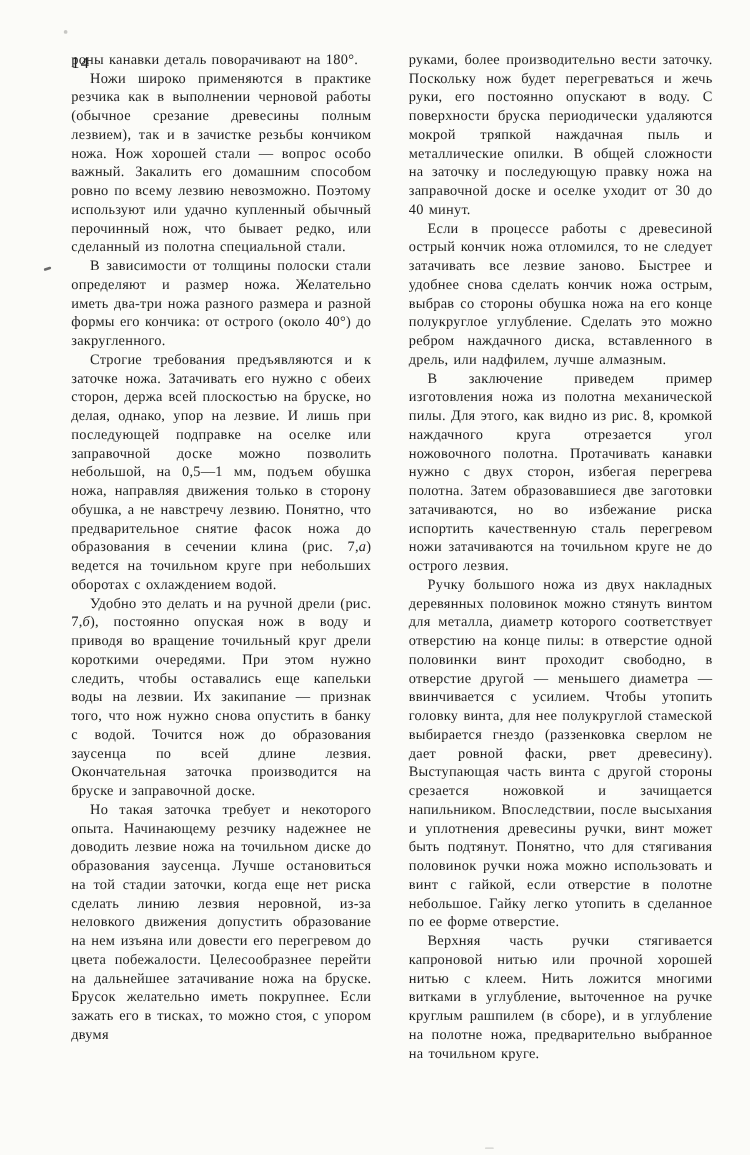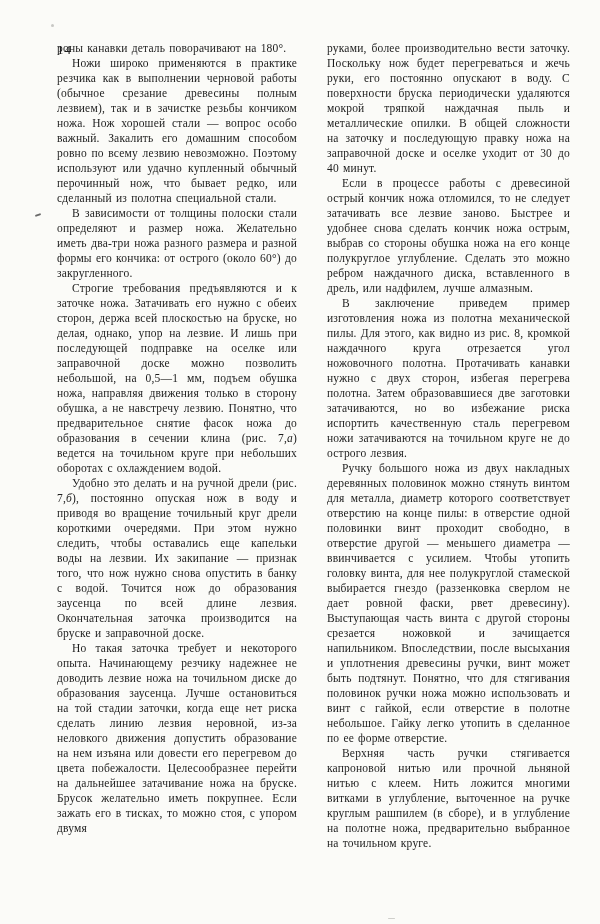--- a/index.html
+++ b/index.html
@@ -69,29 +69,29 @@
 </style>
 </head>
 <body>
 
 <div class="page">
   <div class="page-number">14</div>
   <div class="columns">
     <div class="col col-left" id="col-left">
         <p class="para"><span>роны канавки деталь поворачивают на 180°.</span></p>
         <p class="para indent"><b>Ножи</b><span> широко применяются в практике резчика как в выполнении черновой работы (обычное срезание древесины полным лезвием), так и в зачистке резьбы кончиком ножа. Нож хорошей стали — вопрос особо важный. Закалить его домашним способом ровно по всему лезвию невозможно. Поэтому используют или удачно купленный обычный перочинный нож, что бывает редко, или сделанный из полотна специальной стали.</span></p>
-        <p class="para indent"><span>В зависимости от толщины полоски стали определяют и размер ножа. Желательно иметь два-три ножа разного размера и разной формы его кончика: от острого (около 60°) до закругленного.</span></p>
+        <p class="para indent"><span>В зависимости от толщины полоски стали определяют и размер ножа. Желательно иметь два-три ножа разного размера и разной формы его кончика: от острого (около 40°) до закругленного.</span></p>
         <p class="para indent"><span>Строгие требования предъявляются и к заточке ножа. Затачивать его нужно с обеих сторон, держа всей плоскостью на бруске, но делая, однако, упор на лезвие. И лишь при последующей подправке на оселке или заправочной доске можно позволить небольшой, на 0,5—1 мм, подъем обушка ножа, направляя движения только в сторону обушка, а не навстречу лезвию. Понятно, что предварительное снятие фасок ножа до образования в сечении клина (рис. 7,</span><i>а</i><span>) ведется на точильном круге при небольших оборотах с охлаждением водой.</span></p>
         <p class="para indent"><span>Удобно это делать и на ручной дрели (рис. 7,</span><i>б</i><span>), постоянно опуская нож в воду и приводя во вращение точильный круг дрели короткими очередями. При этом нужно следить, чтобы оставались еще капельки воды на лезвии. Их закипание — признак того, что нож нужно снова опустить в банку с водой. Точится нож до образования заусенца по всей длине лезвия. Окончательная заточка производится на бруске и заправочной доске.</span></p>
         <p class="para indent fill"><span>Но такая заточка требует и некоторого опыта. Начинающему резчику надежнее не доводить лезвие ножа на точильном диске до образования заусенца. Лучше остановиться на той стадии заточки, когда еще нет риска сделать линию лезвия неровной, из-за неловкого движения допустить образование на нем изъяна или довести его перегревом до цвета побежалости. Целесообразнее перейти на дальнейшее затачивание ножа на бруске. Брусок желательно иметь покрупнее. Если зажать его в тисках, то можно стоя, с упором двумя</span></p>
       </div>
     <div class="col col-right" id="col-right">
         <p class="para"><span>руками, более производительно вести заточку. Поскольку нож будет перегреваться и жечь руки, его постоянно опускают в воду. С поверхности бруска периодически удаляются мокрой тряпкой наждачная пыль и металлические опилки. В общей сложности на заточку и последующую правку ножа на заправочной доске и оселке уходит от 30 до 40 минут.</span></p>
         <p class="para indent"><span>Если в процессе работы с древесиной острый кончик ножа отломился, то не следует затачивать все лезвие заново. Быстрее и удобнее снова сделать кончик ножа острым, выбрав со стороны обушка ножа на его конце полукруглое углубление. Сделать это можно ребром наждачного диска, вставленного в дрель, или надфилем, лучше алмазным.</span></p>
         <p class="para indent"><span>В заключение приведем пример изготовления ножа из полотна механической пилы. Для этого, как видно из рис. 8, кромкой наждачного круга отрезается угол ножовочного полотна. Протачивать канавки нужно с двух сторон, избегая перегрева полотна. Затем образовавшиеся две заготовки затачиваются, но во избежание риска испортить качественную сталь перегревом ножи затачиваются на точильном круге не до острого лезвия.</span></p>
         <p class="para indent"><span>Ручку большого ножа из двух накладных деревянных половинок можно стянуть винтом для металла, диаметр которого соответствует отверстию на конце пилы: в отверстие одной половинки винт проходит свободно, в отверстие другой — меньшего диаметра — ввинчивается с усилием. Чтобы утопить головку винта, для нее полукруглой стамеской выбирается гнездо (раззенковка сверлом не дает ровной фаски, рвет древесину). Выступающая часть винта с другой стороны срезается ножовкой и зачищается напильником. Впоследствии, после высыхания и уплотнения древесины ручки, винт может быть подтянут. Понятно, что для стягивания половинок ручки ножа можно использовать и винт с гайкой, если отверстие в полотне небольшое. Гайку легко утопить в сделанное по ее форме отверстие.</span></p>
-        <p class="para indent"><span>Верхняя часть ручки стягивается капроновой нитью или прочной льняной нитью с клеем. Нить ложится многими витками в углубление, выточенное на ручке круглым рашпилем (в сборе), и в углубление на полотне ножа, предварительно выбранное на точильном круге.</span></p>
+        <p class="para indent"><span>Верхняя часть ручки стягивается капроновой нитью или прочной хорошей нитью с клеем. Нить ложится многими витками в углубление, выточенное на ручке круглым рашпилем (в сборе), и в углубление на полотне ножа, предварительно выбранное на точильном круге.</span></p>
       </div>
   </div>
   <div class="speck speck-1"></div>
   <div class="speck speck-2"></div>
   <div class="speck speck-3"></div>
 </div>
 
 </body></html>

